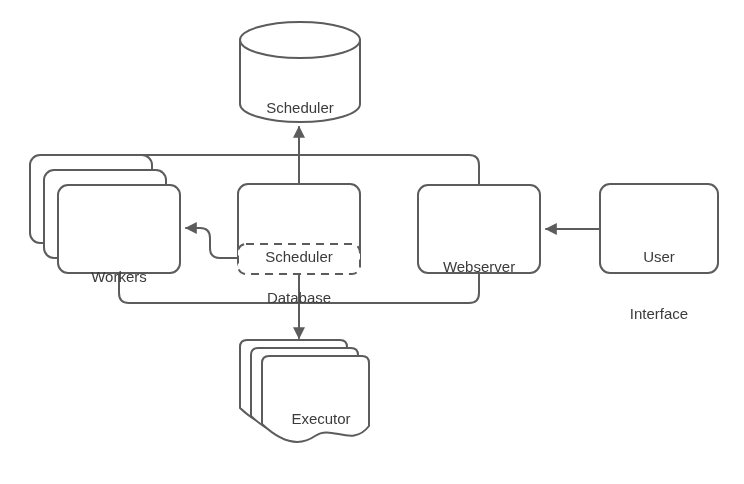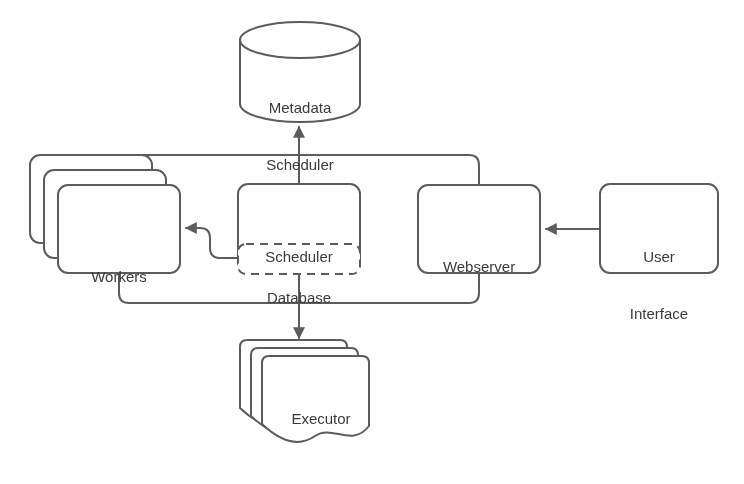--- a/index.html
+++ b/index.html
@@ -102,21 +102,20 @@
                  L 347 410 C 330 432 310 408 293 420 C 276 432 257 424 240 408 Z" fill="#ffffff" stroke="#5c5c5c" stroke-width="2"></path>
         <path d="M 251 355 Q 251 348 258 348 L 351 348 Q 358 348 358 355
                  L 358 418 C 341 440 321 416 304 428 C 287 440 268 432 251 416 Z" fill="#ffffff" stroke="#5c5c5c" stroke-width="2"></path>
         <path d="M 262 363 Q 262 356 269 356 L 362 356 Q 369 356 369 363
                  L 369 426 C 352 448 332 424 315 436 C 298 448 279 440 262 424 Z" fill="#ffffff" stroke="#5c5c5c" stroke-width="2"></path>
       </g>
     </g>
   </svg>
 
   <div class="node-label" style="left:240px; top:60px; width:120px;">
-    <span class="lbl-line">Metadata</span>
     <span class="lbl-line">Scheduler</span>
   </div>
 
   <div class="node-label" style="left:58px; top:229px; width:122px;">
     <span class="lbl-line">Workers</span>
   </div>
 
   <div class="node-label" style="left:238px; top:209px; width:122px;">
     <span class="lbl-line">Scheduler</span>
   </div>

